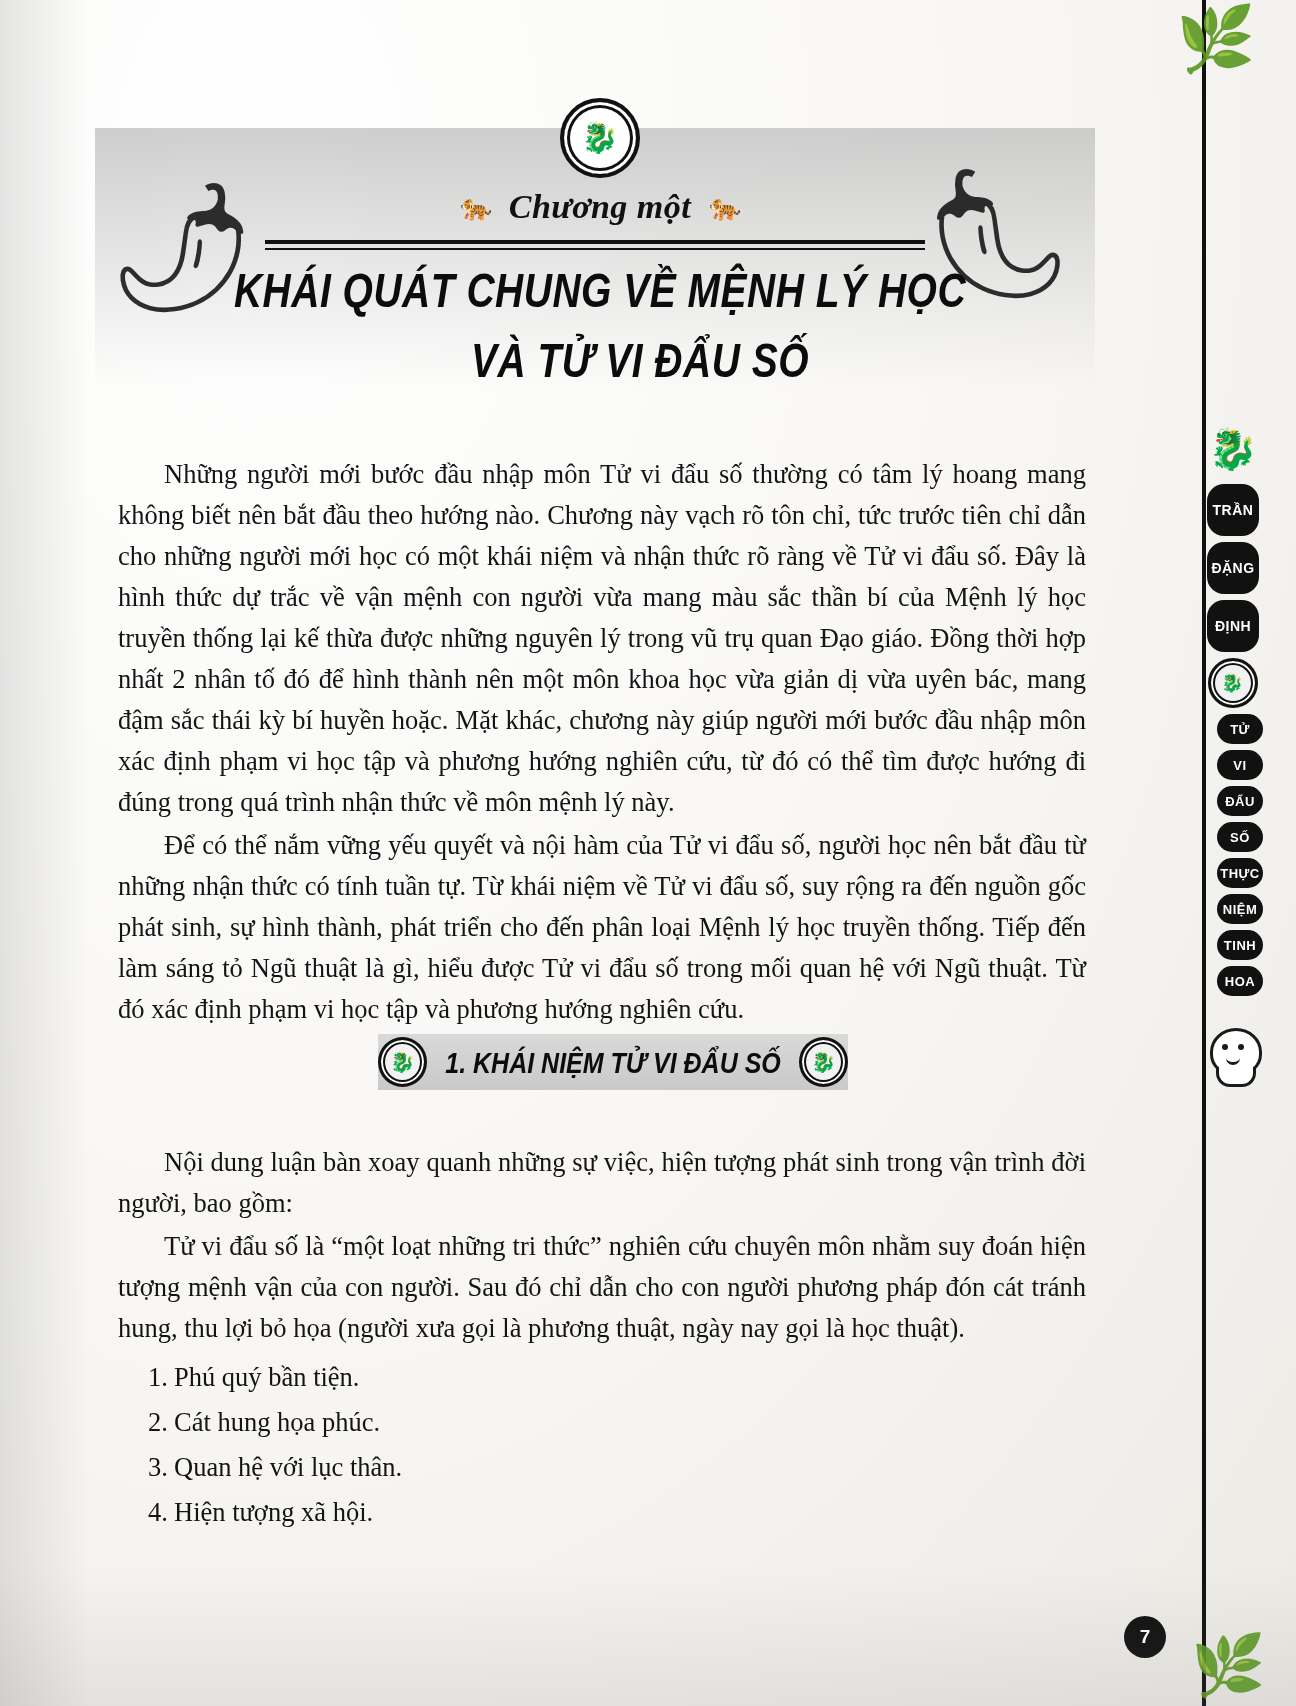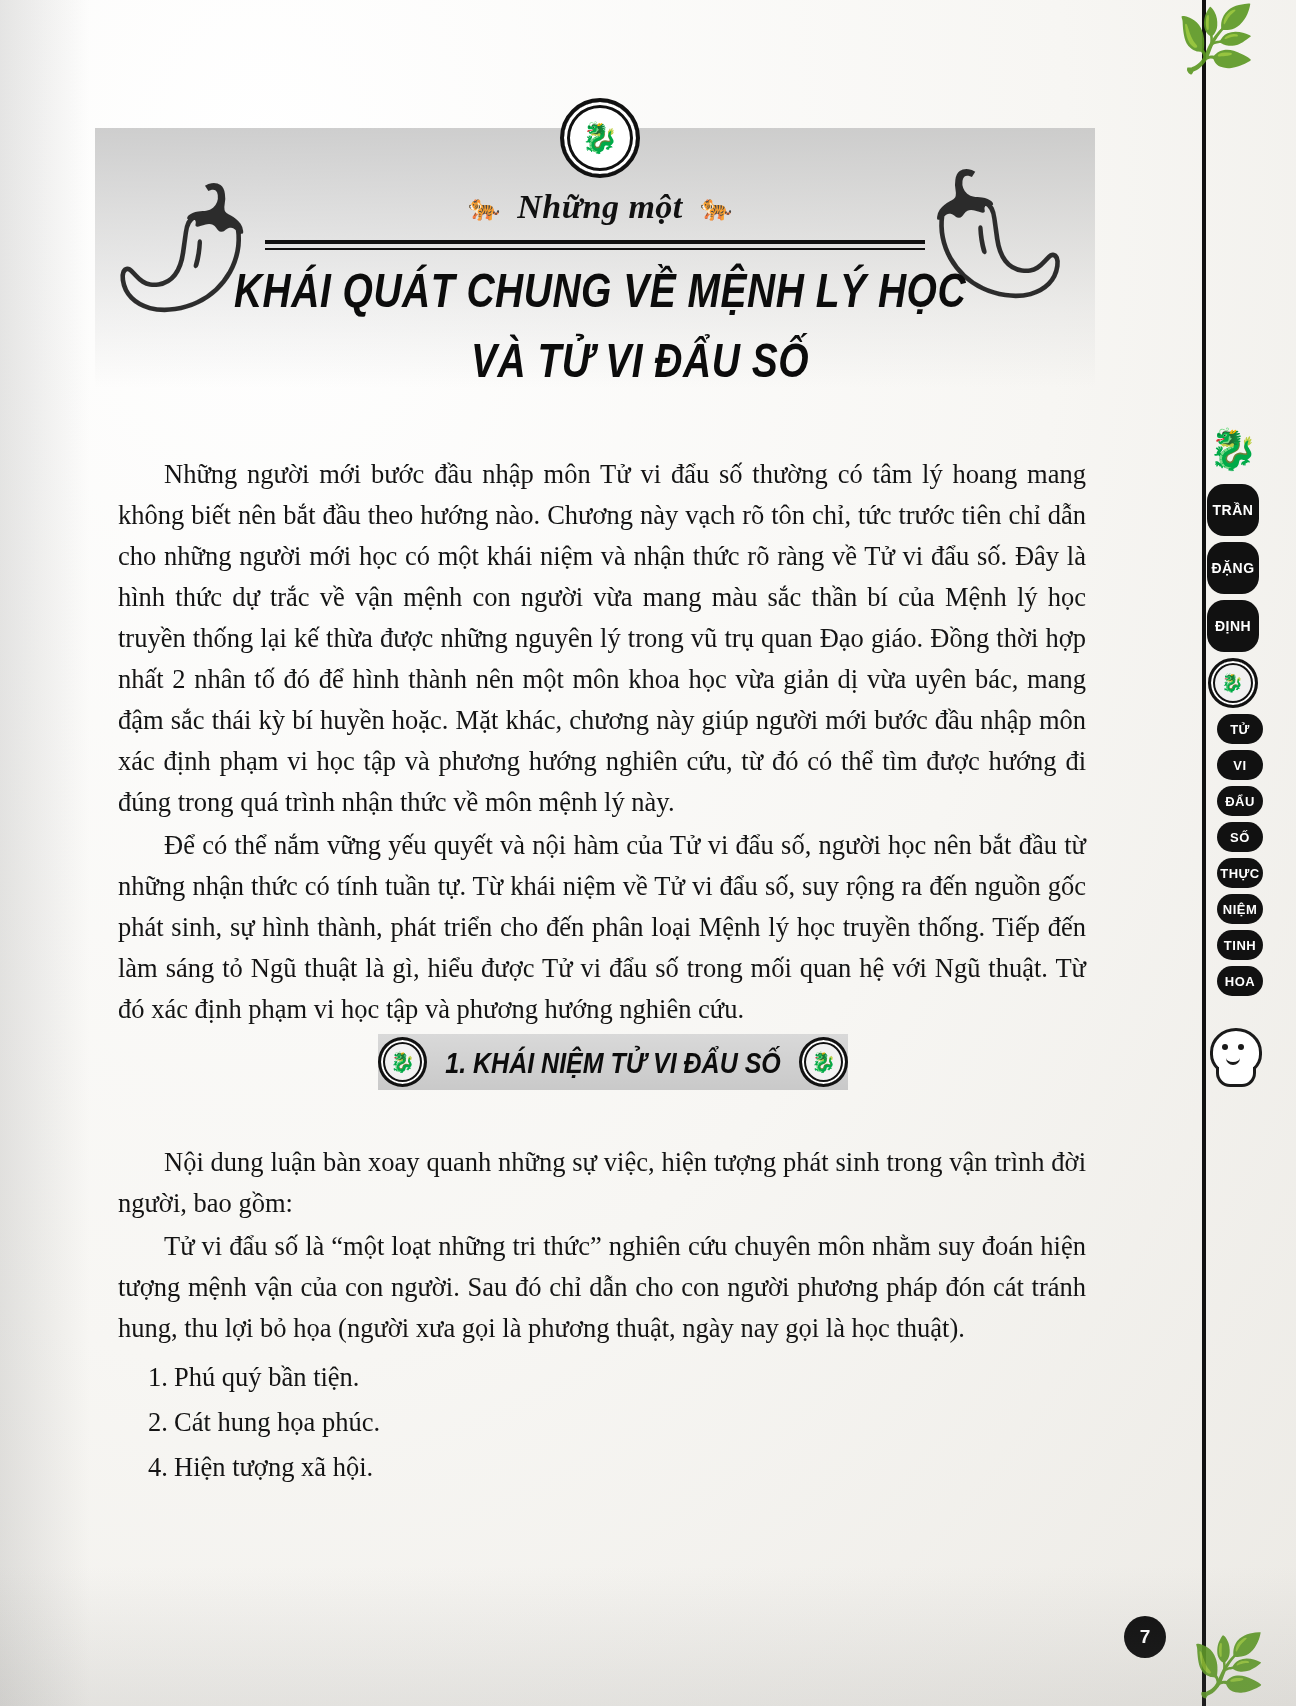--- a/index.html
+++ b/index.html
@@ -374,21 +374,21 @@
 
   <div class="header-wrap">
 
     <div class="dragon dragon-left">🌶</div>
     <div class="dragon dragon-right">🌶</div>
 
     <div class="top-medallion">🐉</div>
 
     <div class="chapter-line">
       <span class="tiger-orn">🐅</span>
-      <span class="chapter-label">Những một</span>
+      <span class="chapter-label">Chương một</span>
       <span class="tiger-orn">🐅</span>
     </div>
 
     <div class="rule"></div>
     <div class="rule thin"></div>
 
     <div class="title-block">
       <div class="title-l1">KHÁI QUÁT CHUNG VỀ MỆNH LÝ HỌC</div>
       <div class="title-l2">VÀ TỬ VI ĐẨU SỐ</div>
     </div>
@@ -404,20 +404,21 @@
     <span class="sec-title">1. KHÁI NIỆM TỬ VI ĐẨU SỐ</span>
     <span class="sec-medal">🐉</span>
   </div>
 
   <div class="body-col2">
     <p class="para">Nội dung luận bàn xoay quanh những sự việc, hiện tượng phát sinh trong vận trình đời người, bao gồm:</p>
     <p class="para">Tử vi đẩu số là “một loạt những tri thức” nghiên cứu chuyên môn nhằm suy đoán hiện tượng mệnh vận của con người. Sau đó chỉ dẫn cho con người phương pháp đón cát tránh hung, thu lợi bỏ họa (người xưa gọi là phương thuật, ngày nay gọi là học thuật).</p>
     <ol class="numlist">
       <li><span class="num">1.</span><span>Phú quý bần tiện.</span></li>
       <li><span class="num">2.</span><span>Cát hung họa phúc.</span></li>
+      <li><span class="num">3.</span><span>Quan hệ với lục thân.</span></li>
       <li><span class="num">4.</span><span>Hiện tượng xã hội.</span></li>
     </ol>
   </div>
 
   <div class="rail"></div>
   <div class="rail-top-orn">🌿</div>
   <div class="rail-bottom-orn">🌿</div>
 
   <div class="tabs">
     <div class="tab-dragon">🐉</div>

